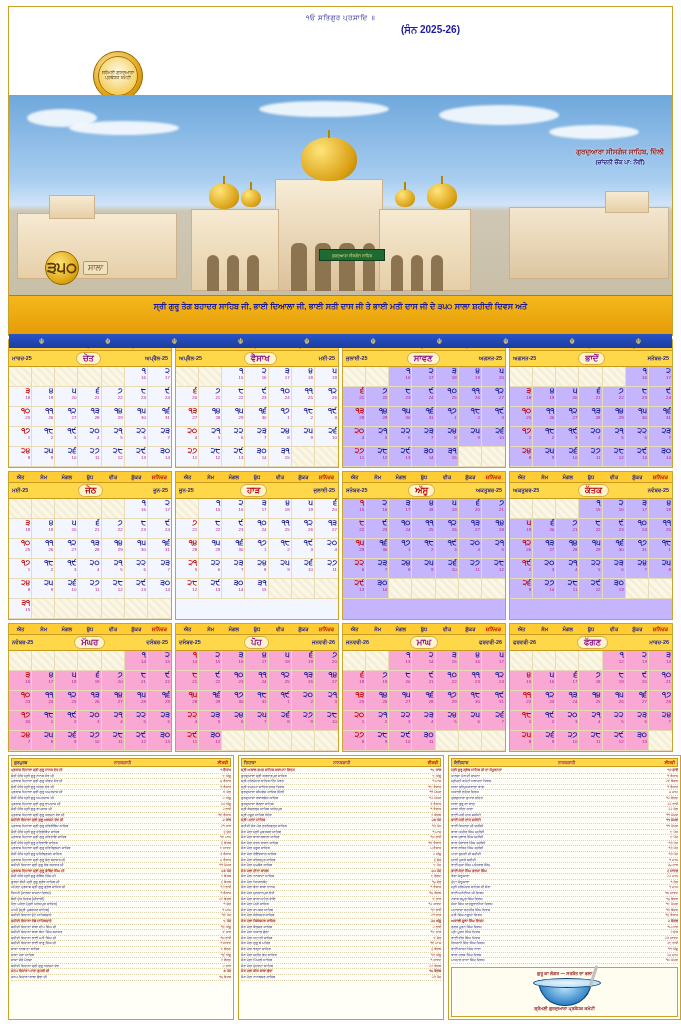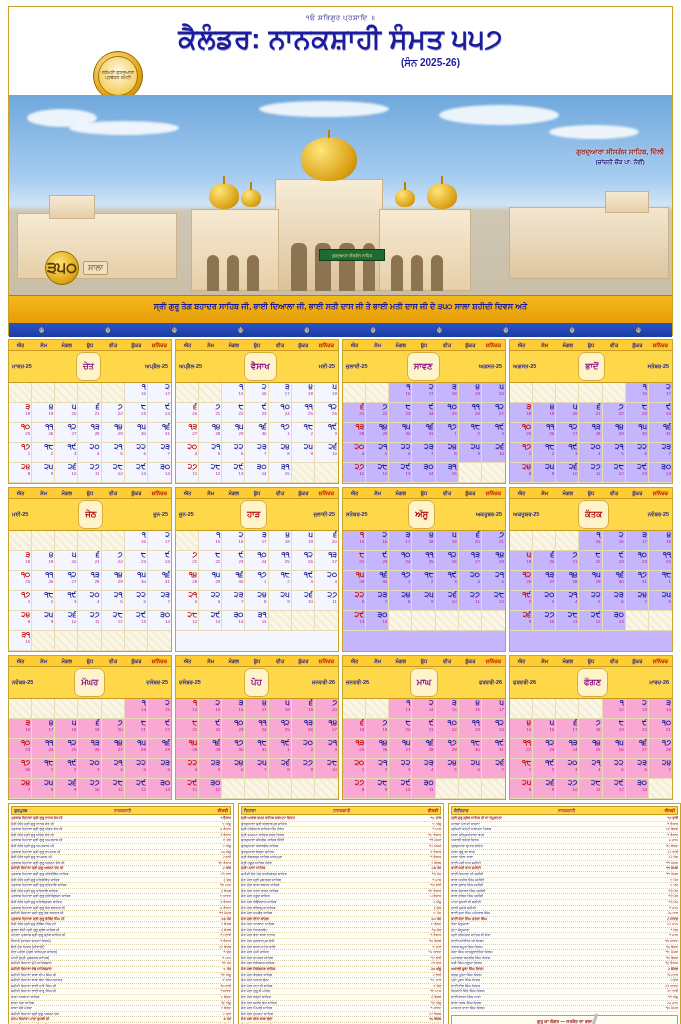--- a/index.html
+++ b/index.html
@@ -155,21 +155,21 @@
     color: #8a1414;
     font-size: 7px;
     font-weight: bold;
     line-height: 1.5;
     text-shadow: 0 0 2px #fff;
   }
   .photo-caption .sub { color:#20207a; font-size:6px; font-weight:bold; }
 
   
   .dedication {
-    height: 28px;
+    height: 39px;
     background: linear-gradient(#f3b81c, #e79c07);
     border-top: 1px solid #b87c00;
     color: #14149b;
     font-size: 8px;
     font-weight: bold;
     text-align: center;
     padding-top: 5px;
     line-height: 1.55;
   }
   .khanda-strip {
@@ -215,21 +215,21 @@
     align-items: center;
     justify-content: space-between;
     background: #ffd84a;
     padding: 1px 3px;
     border-bottom: 1px solid #c79b20;
   }
   .mhdr .eng { font-size: 5.4px; color: #1a1a8c; font-weight: bold; }
   .mhdr .pun {
     font-size: 8.5px; font-weight: bold; color: #8a0f8a;
     background: #fff3c9; border: 1px solid #d8a93b;
-    border-radius: 7px; padding: 8px 6px;
+    border-radius: 7px; padding: 0 6px;
   }
   .mhdr.v2 .pun { color:#b3000c; }
 
   .days {
     display: grid;
     grid-template-columns: repeat(7, 1fr);
   }
   .cell {
     height: 20px;
     border-right: 1px solid #e8dcb8;
@@ -309,21 +309,20 @@
   }
 </style>
 </head>
 <body>
 
 <div class="page">
 
   <div class="header">
     <div class="hdr-top">
       <div class="ikonkar">੧ਓ ਸਤਿਗੁਰ ਪ੍ਰਸਾਦਿ ॥</div>
-      <div class="main-title">ਕੈਲੰਡਰ: ਨਾਨਕਸ਼ਾਹੀ ਸੰਮਤ ੫੫੭</div>
       <div class="sub-year">(ਸੰਨ 2025-26)</div>
       <div class="emblem">
         <div class="emblem-inner">ਸ਼ਰੋਮਣੀ ਗੁਰਦੁਆਰਾ ਪ੍ਰਬੰਧਕ ਕਮੇਟੀ</div>
       </div>
     </div>
 
     <div class="photo">
       <div class="cloud" style="left:18px;top:14px;width:70px;height:18px;"></div>
       <div class="cloud" style="left:60px;top:26px;width:110px;height:14px;"></div>
       <div class="cloud" style="left:430px;top:10px;width:120px;height:20px;"></div>

